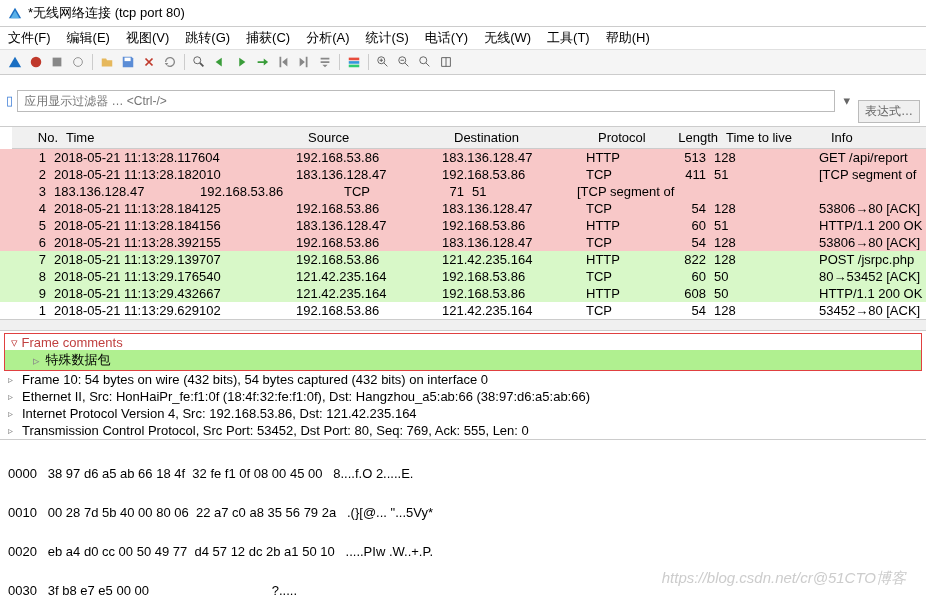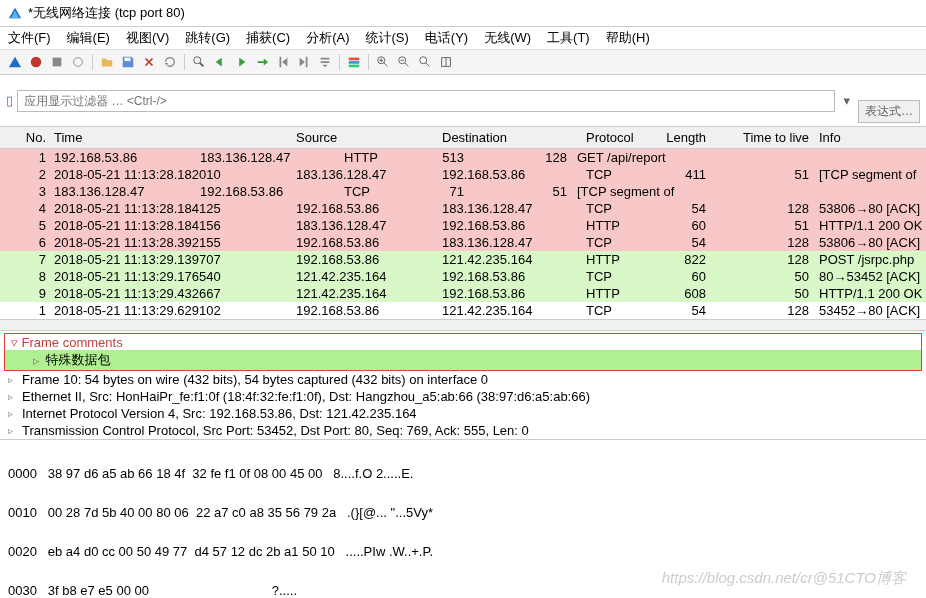--- a/index.html
+++ b/index.html
@@ -9,29 +9,29 @@
 .menubar { background:#fff; border-bottom:1px solid #e0e0e0; padding:2px 8px; display:flex; gap:16px; }
 .menubar span { cursor:default; }
 .toolbar { background:#f5f5f5; border-bottom:1px solid #ccc; padding:3px 6px; display:flex; gap:3px; align-items:center; }
 .tbtn { width:18px; height:18px; display:flex; align-items:center; justify-content:center; border:1px solid transparent; }
 .tbtn svg { width:14px; height:14px; }
 .tsep { width:1px; height:16px; background:#ccc; margin:0 2px; }
 .filterbar { padding:3px 6px; display:flex; align-items:center; gap:4px; border-bottom:1px solid #ccc; }
 .filter-input { flex:1; border:1px solid #bbb; padding:3px 6px; font-size:12px; color:#888; background:#fff; }
 .filter-btn { border:1px solid #bbb; background:#f0f0f0; padding:2px 6px; font-size:12px; color:#666;margin-top:22px; }
 .filter-arrow { padding:0 4px; color:#666; }
-.packet-header { display:flex; background:#f0f0f0; border-bottom:1px solid #ccc; font-family:"Consolas",monospace; font-size:13px; padding:2px 0; }
+.packet-header { display:flex; background:#f0f0f0; border-bottom:1px solid #ccc; font-family:"Consolas",monospace; font-size:13px; padding:2px 0;margin-left:12px; }
 .packet-header div, .prow div { padding:1px 4px; white-space:nowrap; overflow:hidden; }
 .col-no { width:50px; text-align:right; }
 .col-time { width:242px; }
 .col-src { width:146px; }
 .col-dst { width:144px; }
 .col-proto { width:70px; }
 .col-len { width:58px; text-align:right; }
-.col-ttl { width:103px; text-align:right; }
+.col-ttl { width:103px; }
 .col-info { flex:1; padding-left:6px !important; }
 .prow { display:flex; font-family:"Consolas",monospace; font-size:13px; }
 .pink { background:#f8c8c8; }
 .green { background:#d8f8c8; }
 .white { background:#fff; }
 .panesep { height:12px; background:#f0f0f0; border-top:1px solid #ccc; border-bottom:1px solid #ccc; }
 .details { font-family:"Consolas",monospace; font-size:13px; background:#fff; }
 .drow { padding:1px 8px; display:flex; align-items:center; gap:4px; }
 .drow .tri { color:#888; font-size:10px; width:10px; }
 .comments-box { border:1px solid #e04040; margin:2px 4px 0 4px; padding:0; }
@@ -195,20 +195,21 @@
   <div class="col-dst">Destination</div>
   <div class="col-proto">Protocol</div>
   <div class="col-len">Length</div>
   <div class="col-ttl">Time to live</div>
   <div class="col-info">Info</div>
 </div>
 
 <div id="packet-list" class="packet-list">
     <div class="prow pink">
       <div class="col-no">1</div>
+      <div class="col-time">2018-05-21 11:13:28.117604</div>
       <div class="col-src">192.168.53.86</div>
       <div class="col-dst">183.136.128.47</div>
       <div class="col-proto">HTTP</div>
       <div class="col-len">513</div>
       <div class="col-ttl">128</div>
       <div class="col-info">GET /api/report</div>
     </div>
     <div class="prow pink">
       <div class="col-no">2</div>
       <div class="col-time">2018-05-21 11:13:28.182010</div>

